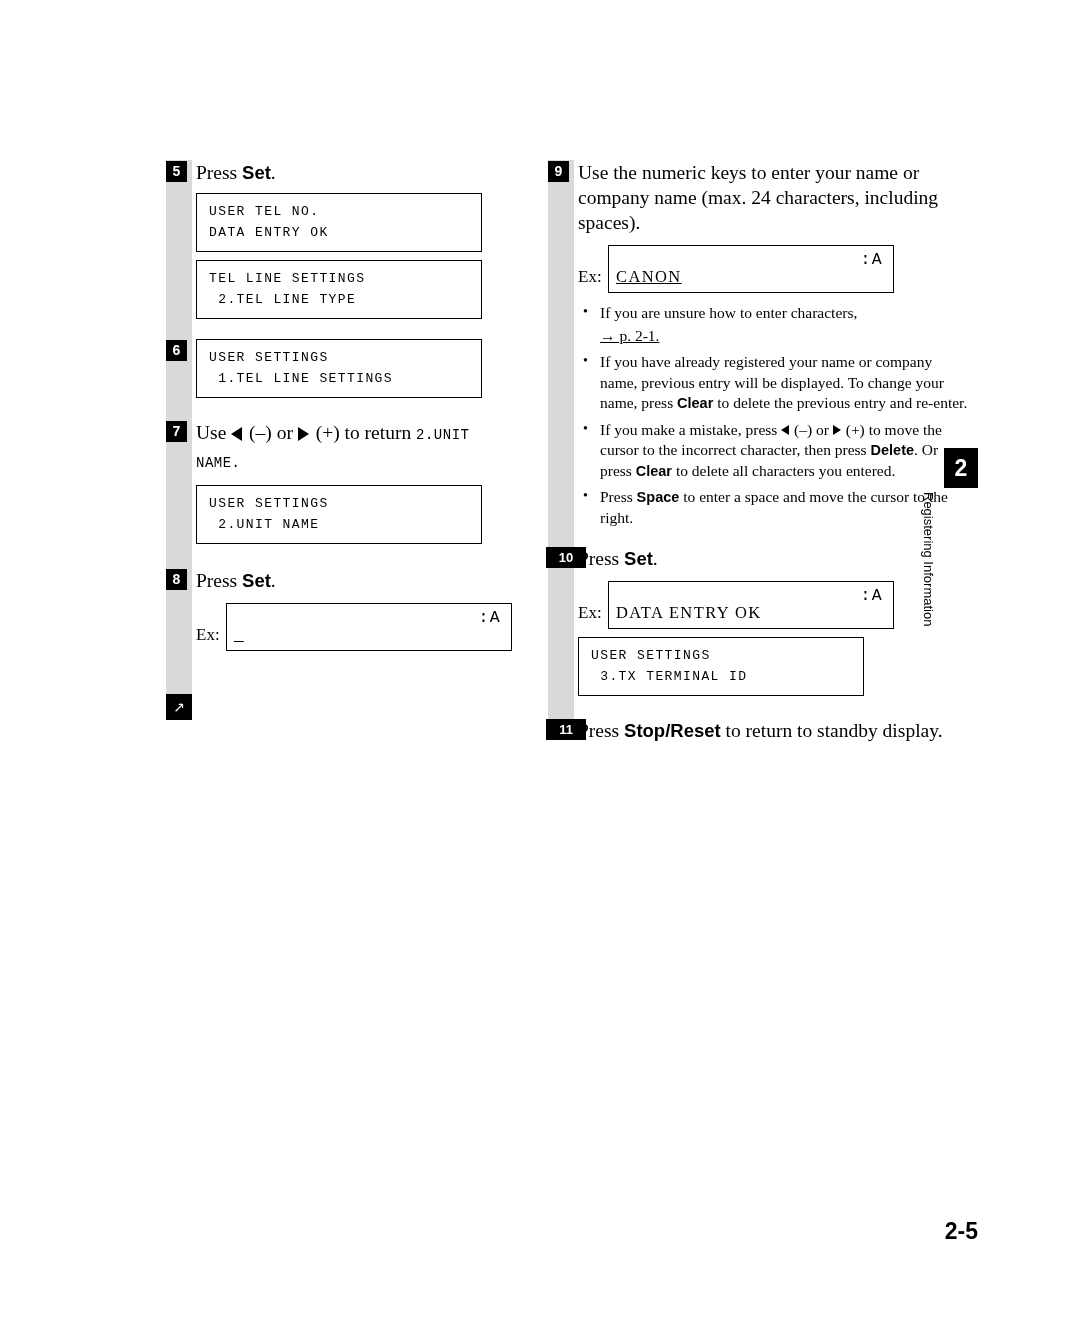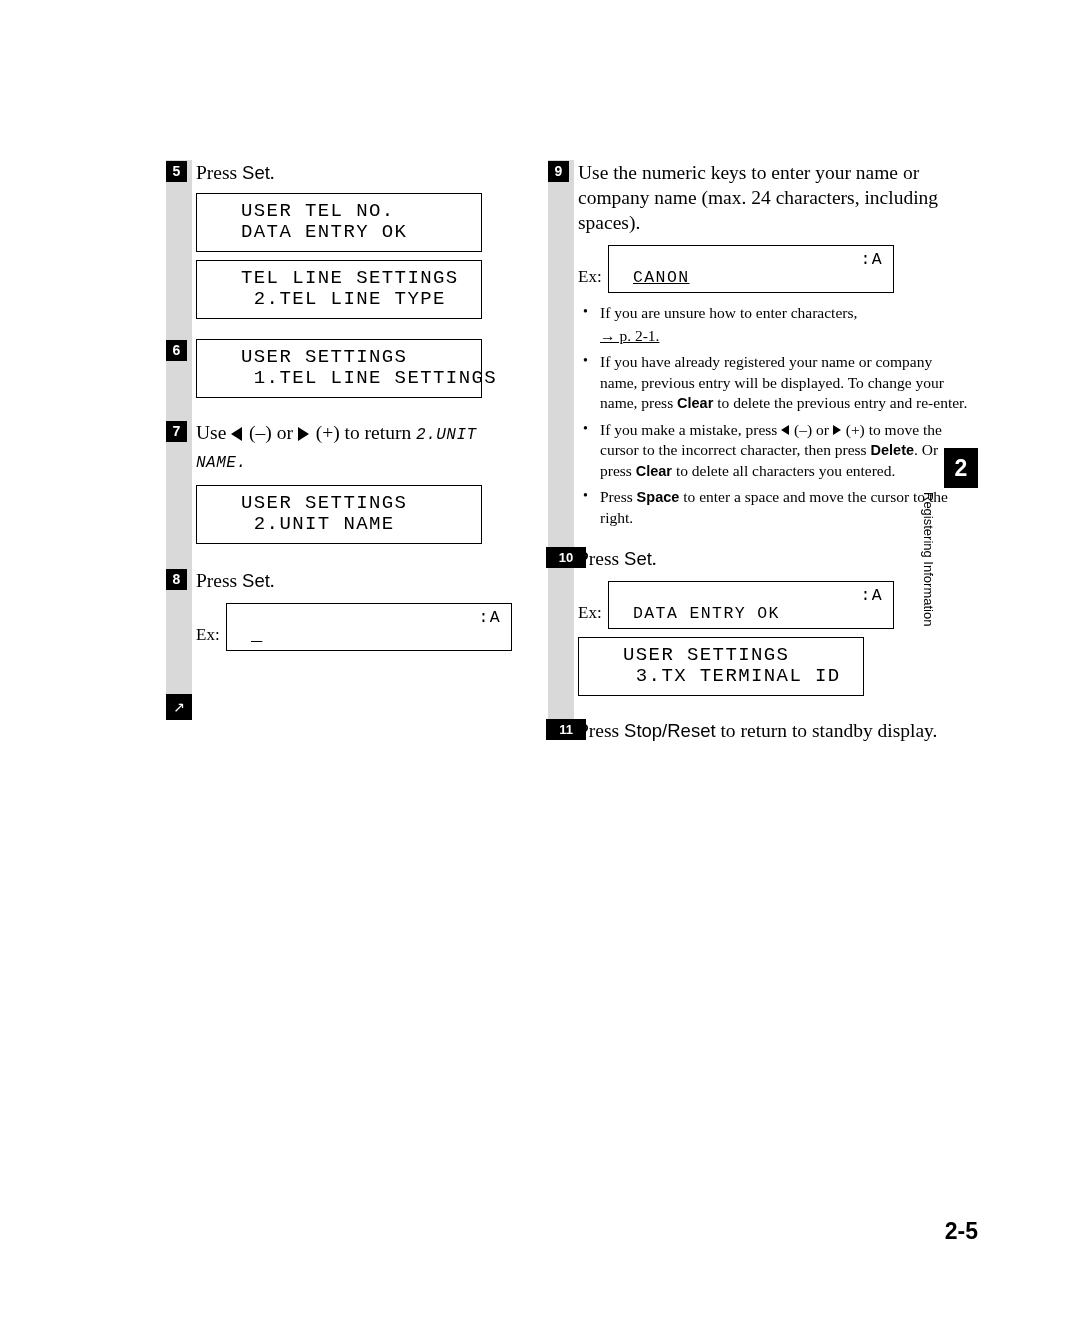--- a/index.html
+++ b/index.html
@@ -93,46 +93,44 @@
     left: -32px;
     font-size: 13px;
   }
   .step-text {
     font-size: 19.5px;
     line-height: 25px;
     font-family: "Liberation Serif", serif;
   }
   .bold-sans {
     font-family: "Liberation Sans", sans-serif;
-    font-weight: normal;
+    font-weight: bold;
     font-size: 18.5px;
   }
   .mono {
     font-family: "Liberation Mono", monospace;
-    font-size: 16px;
+    font-size: 14px;
     letter-spacing: 0.5px;
-    font-style: italic;
   }
 
   
   .lcd {
     border: 1.6px solid #000000;
     box-sizing: border-box;
     width: 286px;
     padding: 7px 10px 8px 12px;
     margin-top: 9px;
     margin-bottom: 0px;
   }
   .lcd-line {
     font-family: "Liberation Mono", monospace;
-    font-size: 19px;
+    font-size: 13px;
     line-height: 21px;
     letter-spacing: 1.4px;
     white-space: pre;
-    margin-left: 32px;
   }
   .lcd-stack .lcd { margin-top: 8px; }
 
   
   .ex-wrap {
     position: relative;
     padding-left: 30px;
     margin-top: 10px;
   }
   .ex-label {
@@ -153,23 +151,23 @@
   .lcd-ex .right-a {
     position: absolute;
     right: 10px;
     top: 4px;
     font-family: "Liberation Mono", monospace;
     font-size: 16.5px;
     letter-spacing: 1.4px;
   }
   .lcd-ex .entry {
     position: absolute;
-    left: 24px;
+    left: 7px;
     bottom: 5px;
-    font-family: Liberation Mono, monospace;
+    font-family: Liberation Serif, serif;
     font-size: 16.5px;
     letter-spacing: 1.4px;
   }
   .underscore {
     text-decoration: underline;
   }
 
   
   .bullets {
     margin-top: 10px;

